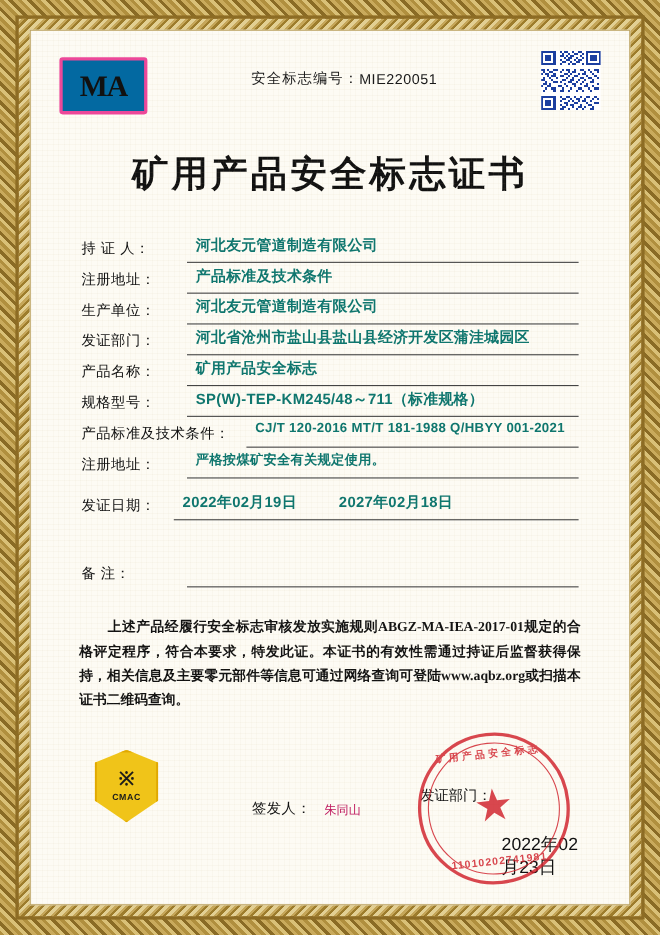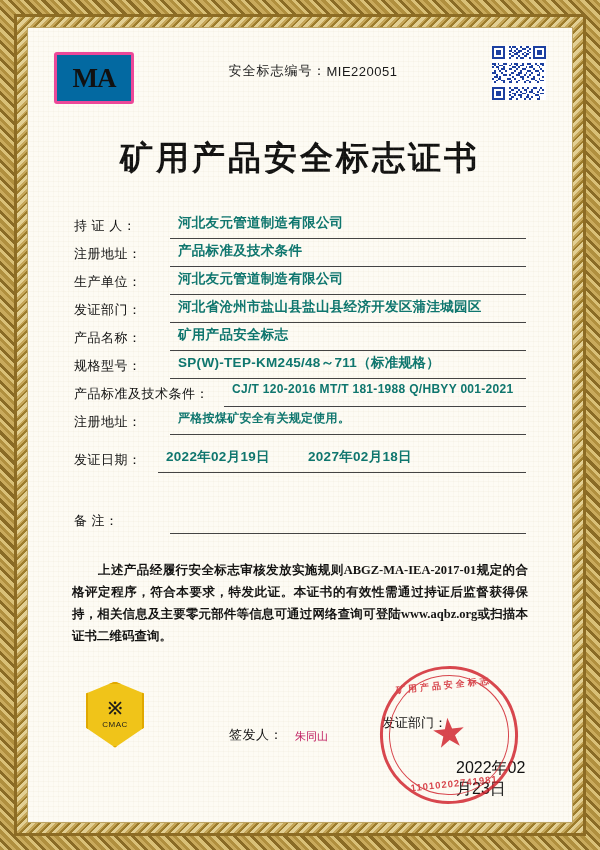--- a/index.html
+++ b/index.html
@@ -207,21 +207,21 @@
     border: 2px solid #e0a800;
   }
   .cmac-badge .sym {
     font-size: 17px;
     color: #1b1b1b;
     line-height: 1;
     font-weight: bold;
   }
   .cmac-badge .cmac-text {
     font-size: 8px;
-    font-weight: normal;
+    font-weight: bold;
     color: #1b1b1b;
     margin-top: 3px;
     letter-spacing: 0.5px;
     text-align: right;
   }
 
   .sign-line {
     position: absolute;
     top: 52px;
     left: 157px;

